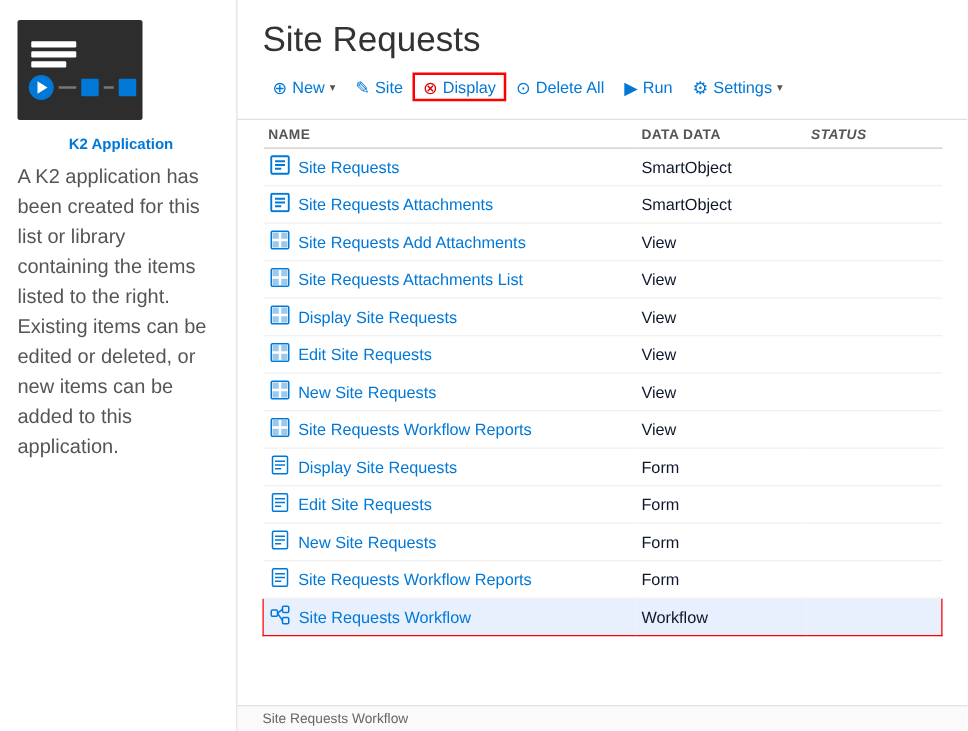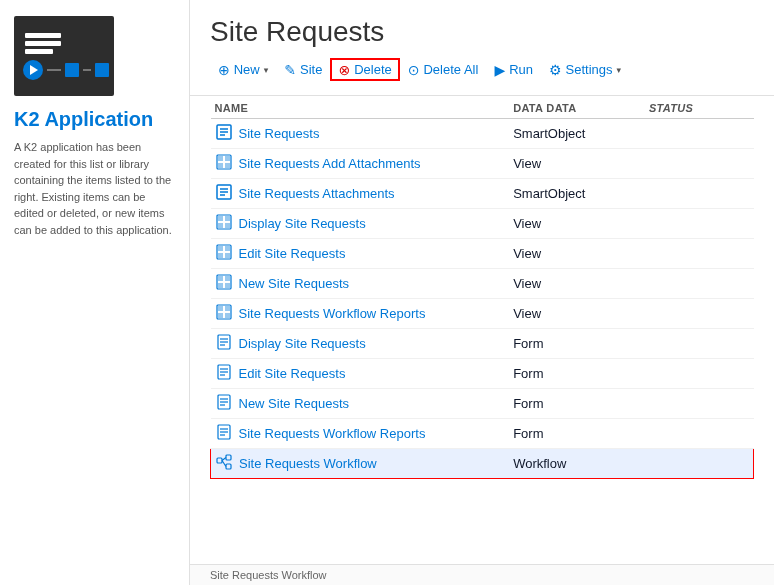--- a/index.html
+++ b/index.html
@@ -34,28 +34,29 @@
       height: 80px;
       background: #2d2d2d;
       margin-bottom: 12px;
       display: flex;
       align-items: center;
       justify-content: center;
       border-radius: 2px;
     }
 
     .app-title {
-      font-size: 20px;
+      font-size: 12px;
       font-weight: 600;
       color: #0078d7;
       margin-bottom: 8px;
+      margin-left: 41px;
     }
 
     .app-description {
-      font-size: 11px;
+      font-size: 16px;
       color: #555;
       line-height: 1.5;
     }
 
     
     .main-content {
       flex: 1;
       display: flex;
       flex-direction: column;
       padding: 0;
@@ -235,21 +236,21 @@
           <span class="dropdown-arrow">▾</span>
         </button>
 
         <button class="toolbar-btn">
           <span class="btn-icon circle-edit">✎</span>
           <span>Site</span>
         </button>
 
         <button class="toolbar-btn delete-btn">
           <span class="btn-icon circle-x">⊗</span>
-          <span>Delete</span>
+          <span>Display</span>
         </button>
 
         <button class="toolbar-btn">
           <span class="btn-icon circle-delete-all">⊙</span>
           <span>Delete All</span>
         </button>
 
         <button class="toolbar-btn">
           <span class="btn-icon circle-run">▶</span>
           <span>Run</span>
@@ -286,45 +287,61 @@
                   <span class="row-label">Site Requests</span>
                 </div>
               </td>
               <td class="type-cell">SmartObject</td>
               <td class="status-cell"></td>
             </tr>
             <tr>
               <td>
                 <div class="row-name">
                   <span class="row-icon"><svg width="16" height="16" viewBox="0 0 16 16" fill="none" xmlns="http://www.w3.org/2000/svg">
-      <rect x="1" y="1" width="14" height="14" rx="1" stroke="#0078d7" stroke-width="1.2" fill="none"></rect>
-      <rect x="2" y="2" width="5" height="5" fill="#0078d7" opacity="0.4"></rect>
-      <rect x="9" y="2" width="5" height="5" fill="#0078d7" opacity="0.4"></rect>
-      <rect x="2" y="9" width="5" height="5" fill="#0078d7" opacity="0.4"></rect>
-      <rect x="9" y="9" width="5" height="5" fill="#0078d7" opacity="0.4"></rect>
-    </svg></span>
-                  <span class="row-label">Site Requests Add Attachments</span>
-                </div>
-              </td>
-              <td class="type-cell">View</td>
-              <td class="status-cell"></td>
-            </tr>
-            <tr>
-              <td>
-                <div class="row-name">
-                  <span class="row-icon"><svg width="16" height="16" viewBox="0 0 16 16" fill="none" xmlns="http://www.w3.org/2000/svg">
       <rect x="1" y="1" width="14" height="14" rx="1" stroke="#0078d7" stroke-width="1.5" fill="none"></rect>
       <line x1="4" y1="5" x2="12" y2="5" stroke="#0078d7" stroke-width="1.5"></line>
       <line x1="4" y1="8" x2="12" y2="8" stroke="#0078d7" stroke-width="1.5"></line>
       <line x1="4" y1="11" x2="9" y2="11" stroke="#0078d7" stroke-width="1.5"></line>
     </svg></span>
                   <span class="row-label">Site Requests Attachments</span>
                 </div>
               </td>
               <td class="type-cell">SmartObject</td>
+              <td class="status-cell"></td>
+            </tr>
+            <tr>
+              <td>
+                <div class="row-name">
+                  <span class="row-icon"><svg width="16" height="16" viewBox="0 0 16 16" fill="none" xmlns="http://www.w3.org/2000/svg">
+      <rect x="1" y="1" width="14" height="14" rx="1" stroke="#0078d7" stroke-width="1.2" fill="none"></rect>
+      <rect x="2" y="2" width="5" height="5" fill="#0078d7" opacity="0.4"></rect>
+      <rect x="9" y="2" width="5" height="5" fill="#0078d7" opacity="0.4"></rect>
+      <rect x="2" y="9" width="5" height="5" fill="#0078d7" opacity="0.4"></rect>
+      <rect x="9" y="9" width="5" height="5" fill="#0078d7" opacity="0.4"></rect>
+    </svg></span>
+                  <span class="row-label">Site Requests Add Attachments</span>
+                </div>
+              </td>
+              <td class="type-cell">View</td>
+              <td class="status-cell"></td>
+            </tr>
+            <tr>
+              <td>
+                <div class="row-name">
+                  <span class="row-icon"><svg width="16" height="16" viewBox="0 0 16 16" fill="none" xmlns="http://www.w3.org/2000/svg">
+      <rect x="1" y="1" width="14" height="14" rx="1" stroke="#0078d7" stroke-width="1.2" fill="none"></rect>
+      <rect x="2" y="2" width="5" height="5" fill="#0078d7" opacity="0.4"></rect>
+      <rect x="9" y="2" width="5" height="5" fill="#0078d7" opacity="0.4"></rect>
+      <rect x="2" y="9" width="5" height="5" fill="#0078d7" opacity="0.4"></rect>
+      <rect x="9" y="9" width="5" height="5" fill="#0078d7" opacity="0.4"></rect>
+    </svg></span>
+                  <span class="row-label">Site Requests Attachments List</span>
+                </div>
+              </td>
+              <td class="type-cell">View</td>
               <td class="status-cell"></td>
             </tr>
             <tr>
               <td>
                 <div class="row-name">
                   <span class="row-icon"><svg width="16" height="16" viewBox="0 0 16 16" fill="none" xmlns="http://www.w3.org/2000/svg">
       <rect x="1" y="1" width="14" height="14" rx="1" stroke="#0078d7" stroke-width="1.2" fill="none"></rect>
       <rect x="2" y="2" width="5" height="5" fill="#0078d7" opacity="0.4"></rect>
       <rect x="9" y="2" width="5" height="5" fill="#0078d7" opacity="0.4"></rect>
       <rect x="2" y="9" width="5" height="5" fill="#0078d7" opacity="0.4"></rect>

